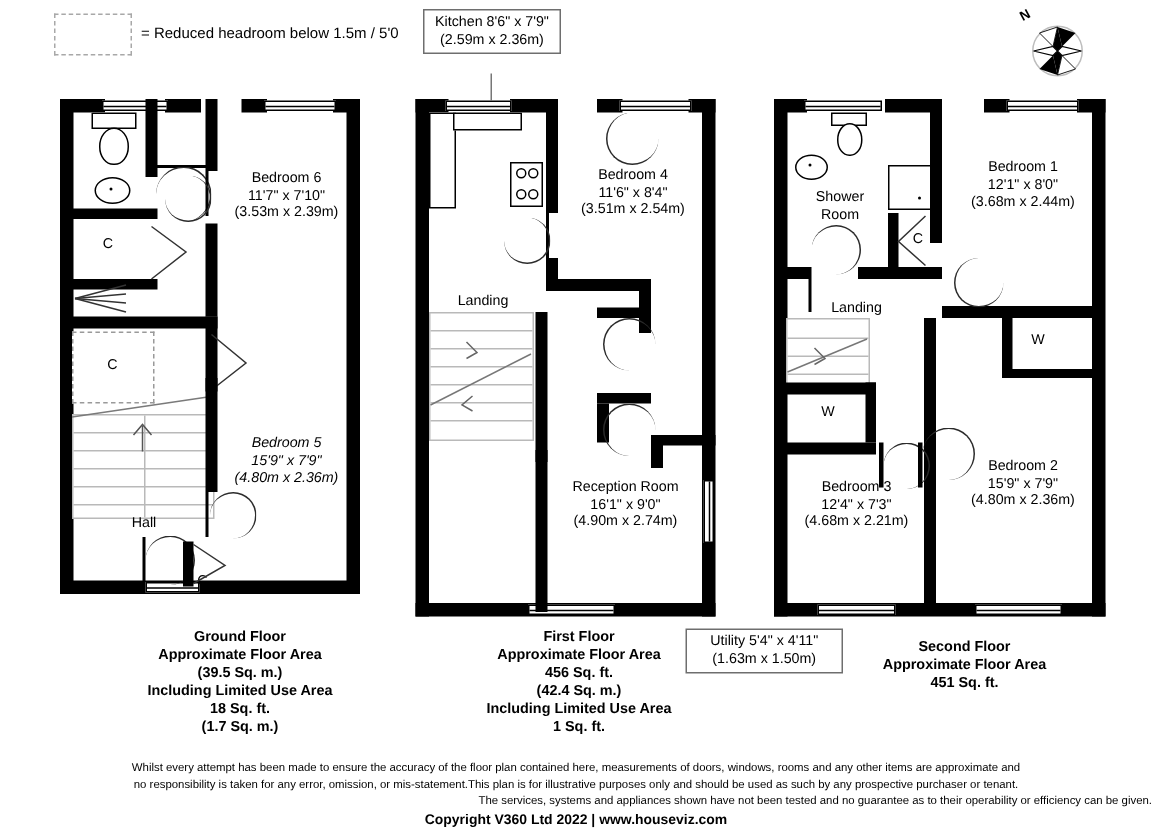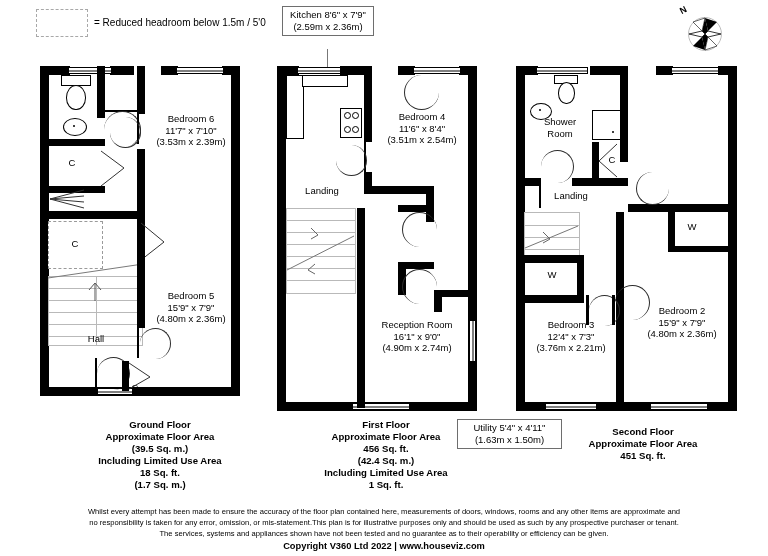--- a/index.html
+++ b/index.html
@@ -39,21 +39,21 @@
   
   .stairs{position:absolute;border:1px solid #b9b9b9;box-sizing:border-box;background:#fff;}
   .stairs .tread{position:absolute;left:0;right:0;height:1px;background:#b9b9b9;}
   .stairs .rail{position:absolute;top:0;bottom:0;width:1px;background:#b9b9b9;}
 
   
   .roomlabel{position:absolute;text-align:center;font-size:9.5px;line-height:11.5px;color:#000;white-space:nowrap;}
   .roomlabel .nm{display:block;}
   .roomlabel .d1{display:block;}
   .roomlabel .d2{display:block;}
-  .tinylabel{position:absolute;text-align:center;font-size:9.5px;line-height:11px;white-space:nowrap;}
+  .tinylabel{position:absolute;text-align:center;font-size:9.5px;line-height:11px;white-space:nowrap;margin-top:10px;}
   .cbox{position:absolute;font-size:9.5px;text-align:center;line-height:1;}
 
   .boxedlabel{position:absolute;border:1px solid #6e6e6e;background:#fff;box-sizing:border-box;
               text-align:center;font-size:9.5px;line-height:11.5px;padding:2px 4px 3px 4px;}
 
   .legendbox{position:absolute;border:1px dashed #a8a8a8;background:#fff;box-sizing:border-box;}
   .legendtext{position:absolute;font-size:10px;line-height:12px;white-space:nowrap;}
 
   .floortitle{position:absolute;text-align:center;font-weight:bold;font-size:9.6px;line-height:12.1px;white-space:nowrap;}
 
@@ -185,21 +185,21 @@
       <polyline points="1,28 22,16 1,2" fill="none" stroke="#333" stroke-width="1"></polyline>
     </svg>
 
     <div class="tinylabel" style="left:66px;top:333px;width:60px;">Hall</div>
 
     <div class="roomlabel" style="left:145px;top:113px;width:92px;">
       <span class="nm">Bedroom 6</span>
       <span class="d1">11'7" x 7'10"</span>
       <span class="d2">(3.53m x 2.39m)</span>
     </div>
-    <div class="roomlabel" style="left:145px;top:290px;width:92px;">
+    <div class="roomlabel" style="left:145px;top:290px;width:92px;font-style:italic;">
       <span class="nm">Bedroom 5</span>
       <span class="d1">15'9" x 7'9"</span>
       <span class="d2">(4.80m x 2.36m)</span>
     </div>
   </div>
 
   <div class="boxedlabel" style="left:282px;top:6px;width:92px;">
     <span class="nm">Kitchen</span>
     <span class="d1">8'6" x 7'9"</span>
     <span class="d2">(2.59m x 2.36m)</span>
@@ -353,29 +353,34 @@
 
     <div class="wall" style="left:516px;top:295px;width:68px;height:8px;"></div>
     <div class="wall" style="left:616px;top:212px;width:8px;height:92px;"></div>
     <div class="wall" style="left:616px;top:304px;width:8px;height:98px;"></div>
 
     <div class="leaf" style="left:586px;top:295px;width:3px;height:30px;"></div>
     <div class="door tr" style="left:589px;top:295px;width:30px;height:30px;"></div>
     <div class="leaf" style="left:612px;top:295px;width:3px;height:30px;"></div>
     <div class="door tr" style="left:615px;top:285px;width:34px;height:34px;"></div>
 
+    <div class="roomlabel" style="left:633px;top:106px;width:98px;">
+      <span class="nm">Bedroom 1</span>
+      <span class="d1">12'1" x 8'0"</span>
+      <span class="d2">(3.68m x 2.44m)</span>
+    </div>
     <div class="roomlabel" style="left:633px;top:305px;width:98px;">
       <span class="nm">Bedroom 2</span>
       <span class="d1">15'9" x 7'9"</span>
       <span class="d2">(4.80m x 2.36m)</span>
     </div>
     <div class="roomlabel" style="left:524px;top:319px;width:94px;text-align:center;">
       <span class="nm">Bedroom 3</span>
       <span class="d1">12'4" x 7'3"</span>
-      <span class="d2">(3.76m x 2.21m)</span>
+      <span class="d2">(4.68m x 2.21m)</span>
     </div>
   </div>
 
   <div class="floortitle" style="left:50px;top:419px;width:220px;">
     <div>Ground Floor</div>
     <div>Approximate Floor Area</div>
     <div>(39.5 Sq. m.)</div>
     <div>Including Limited Use Area</div>
     <div>18 Sq. ft.</div>
     <div>(1.7 Sq. m.)</div>
@@ -391,16 +396,16 @@
   </div>
 
   <div class="floortitle" style="left:532px;top:426px;width:222px;">
     <div>Second Floor</div>
     <div>Approximate Floor Area</div>
     <div>451 Sq. ft.</div>
   </div>
 
   <div class="disclaimer" style="top:507px;">Whilst every attempt has been made to ensure the accuracy of the floor plan contained here, measurements of doors, windows, rooms and any other items are approximate and</div>
   <div class="disclaimer" style="top:518px;">no responsibility is taken for any error, omission, or mis-statement.This plan is for illustrative purposes only and should be used as such by any prospective purchaser or tenant.</div>
-  <div class="disclaimer" style="top:529px;">The services, systems and appliances shown have not been tested and no guarantee as to their operability or efficiency can be given.</div>
+  <div class="disclaimer" style="top:529px;text-align:right;">The services, systems and appliances shown have not been tested and no guarantee as to their operability or efficiency can be given.</div>
   <div class="copyright" style="top:541px;">Copyright V360 Ltd 2022 | www.houseviz.com</div>
 
 </div>
 
 </body></html>

